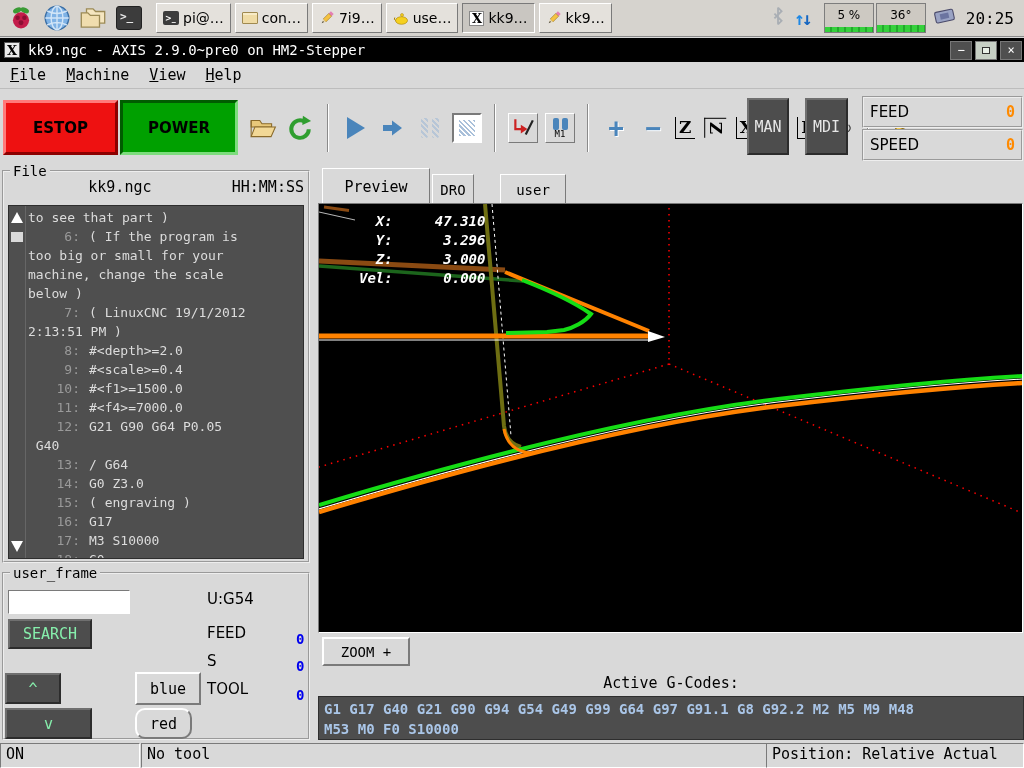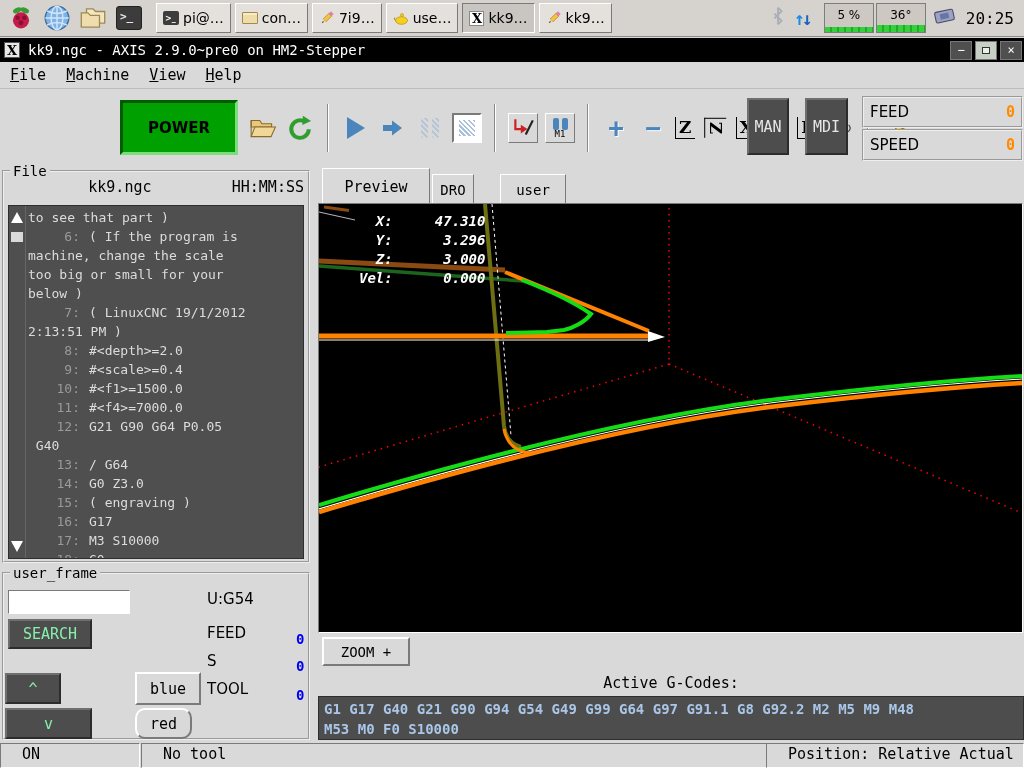--- a/index.html
+++ b/index.html
@@ -161,21 +161,21 @@
   .uval { position:absolute; color:#0000ee; font-size:14px; font-weight:bold; }
 
   
   .aglabel { left:318px; top:674px; width:706px; text-align:center; font-size:15px; }
   .agbox { left:318px; top:696px; width:706px; height:44px; background:#4d4d4d;
            border:1px solid #2e2e2e; color:#aac6e8; font-weight:bold; font-size:14px;
            line-height:20px; padding:2px 5px; white-space:pre-wrap; }
 
   
   .statusbox { top:743px; height:25px; background:#d9d9d9; font-size:15px; line-height:21px;
-               padding-left:21px; border:1px solid #7a7a7a; border-right-color:#fff; border-bottom-color:#fff; }
+               padding-left:5px; border:1px solid #7a7a7a; border-right-color:#fff; border-bottom-color:#fff; }
 </style>
 </head>
 <body>
 
 <div class="abs taskbar">
   <div class="launcher">
     <svg width="26" height="26" viewBox="0 0 20 20">
       <ellipse cx="7" cy="4.2" rx="3.4" ry="2" fill="#3a9b35" transform="rotate(-25 7 4)"></ellipse>
       <ellipse cx="13" cy="4.2" rx="3.4" ry="2" fill="#3a9b35" transform="rotate(25 13 4)"></ellipse>
       <circle cx="10" cy="11.8" r="6.2" fill="#c31c4a"></circle>
@@ -284,20 +284,21 @@
 </div>
 
 <div class="abs menubar" id="menubar">
     <span class="menu-item"><u>F</u>ile</span>
     <span class="menu-item"><u>M</u>achine</span>
     <span class="menu-item"><u>V</u>iew</span>
     <span class="menu-item"><u>H</u>elp</span>
   </div>
 
 <div class="abs toolbar">
+  <div class="abs estop">ESTOP</div>
   <div class="abs power">POWER</div>
 
   <div class="abs tool-icons">
     <span class="ticon">
       <svg width="28" height="24" viewBox="0 0 26 22">
         <path d="M2,4 h8 l2,3 h9 v3 h-19 z" fill="#e8c87a" stroke="#8a6a2a"></path>
         <path d="M2,19 l3.5,-9 h19 l-4,9 z" fill="#f2d896" stroke="#8a6a2a"></path>
         <path d="M2,4 v15" stroke="#8a6a2a"></path>
       </svg>
     </span>
@@ -392,22 +393,22 @@
   </div>
   <div class="listing">
     <div class="sbar">
       <i class="sb-up"></i>
       <i class="sb-thumb"></i>
       <i class="sb-down"></i>
     </div>
     <div class="gwrap" id="gcode-lines">
         <div class="grow"><span>to see that part )</span></div>
         <div class="grow"><span class="gnum">6:</span><span>( If the program is</span></div>
+        <div class="grow"><span>too big or small for your</span></div>
         <div class="grow"><span>machine, change the scale</span></div>
-        <div class="grow"><span>too big or small for your</span></div>
         <div class="grow"><span>below )</span></div>
         <div class="grow"><span class="gnum">7:</span><span>( LinuxCNC 19/1/2012</span></div>
         <div class="grow"><span>2:13:51 PM )</span></div>
         <div class="grow"><span class="gnum">8:</span><span>#&lt;depth&gt;=2.0</span></div>
         <div class="grow"><span class="gnum">9:</span><span>#&lt;scale&gt;=0.4</span></div>
         <div class="grow"><span class="gnum">10:</span><span>#&lt;f1&gt;=1500.0</span></div>
         <div class="grow"><span class="gnum">11:</span><span>#&lt;f4&gt;=7000.0</span></div>
         <div class="grow"><span class="gnum">12:</span><span>G21 G90 G64 P0.05</span></div>
         <div class="grow"><span> G40</span></div>
         <div class="grow"><span class="gnum">13:</span><span>/ G64</span></div>

